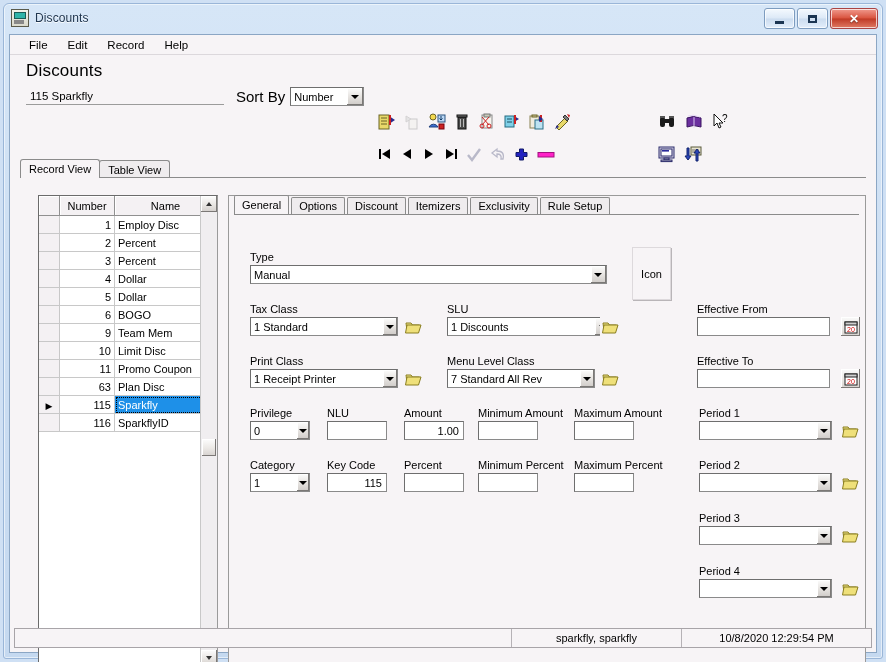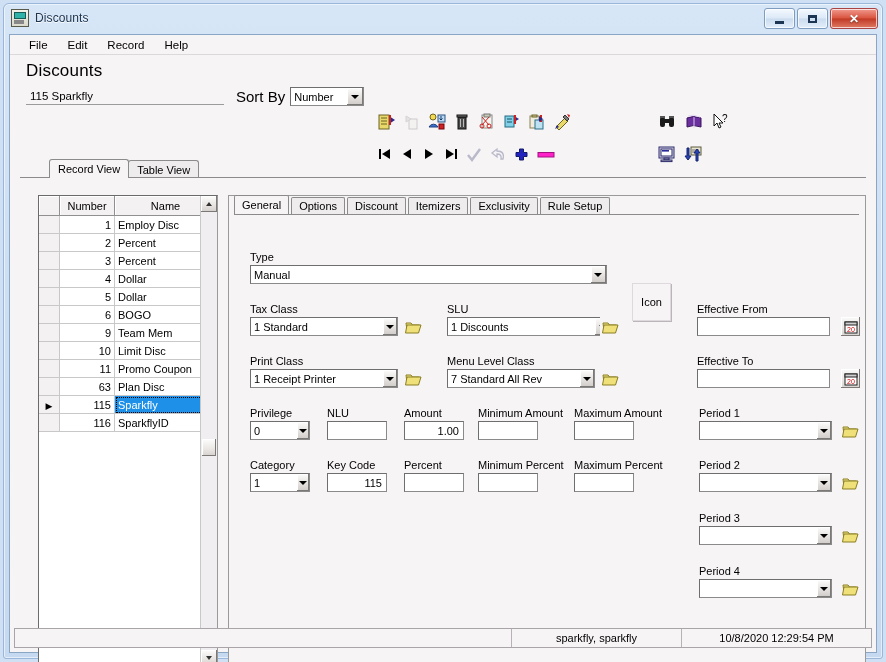--- a/index.html
+++ b/index.html
@@ -104,21 +104,21 @@
   #sortcombo{width:74px;height:19px;}
 
   
   #tbrow1{position:absolute;left:368px;top:58px;display:flex;gap:7px;align-items:flex-end;}
   #tbrow2{position:absolute;left:368px;top:92px;display:flex;gap:8px;align-items:center;}
   #tbrowR1{position:absolute;left:648px;top:58px;display:flex;gap:9px;align-items:flex-end;}
   #tbrowR2{position:absolute;left:648px;top:90px;display:flex;gap:8px;align-items:center;}
   .ticon{width:18px;height:18px;position:relative;display:inline-block;}
 
   
-  #outertabs{position:absolute;left:10px;top:124px;display:flex;align-items:flex-end;height:19px;margin-left:29px;}
+  #outertabs{position:absolute;left:10px;top:124px;display:flex;align-items:flex-end;height:19px;}
   .otab{
     height:18px;padding:0 8px;font-size:11px;color:#000;
     display:flex;align-items:center;
     border:1px solid #8b8b8b;border-bottom:none;background:#efecee;
     border-radius:3px 3px 0 0;margin-right:-1px;box-sizing:border-box;
   }
   .otab.sel{background:#f7f4f6;height:19px;font-weight:normal;border-color:#8b8b8b;position:relative;z-index:3;}
   #outerline{position:absolute;left:10px;top:142px;right:10px;height:1px;background:#8b8b8b;}
 
   
@@ -197,26 +197,25 @@
     background:#f7f4f6;border:1px solid #f7f4f6;
     display:flex;align-items:center;justify-content:center;
   }
   .calbtn{
     position:absolute;width:19px;height:19px;box-sizing:border-box;
     background:linear-gradient(to bottom,#fafafa,#eae7e4 55%,#d6d2cf);
     box-shadow:inset -1px -1px 0 #7b7876, inset 1px 1px 0 #fff;
     display:flex;align-items:center;justify-content:center;
   }
   #iconbtn{
-    position:absolute;left:403px;top:32px;width:39px;height:38px;
+    position:absolute;left:403px;top:32px;width:39px;height:53px;
     background:#f7f4f6;border:1px solid #ddd9dc;
     box-shadow:1px 1px 0 #b9b5b8;
     display:flex;align-items:center;justify-content:center;font-size:11px;color:#000;
     box-sizing:border-box;
-    margin-top:36px;
   }
 
   
   #status{
     position:absolute;left:4px;right:4px;bottom:4px;height:20px;
     background:#f7f4f6;border:1px solid #a8a4a8;
     box-sizing:border-box;display:flex;align-items:stretch;
   }
   .spane{
     border-left:1px solid #b6b2b6;

